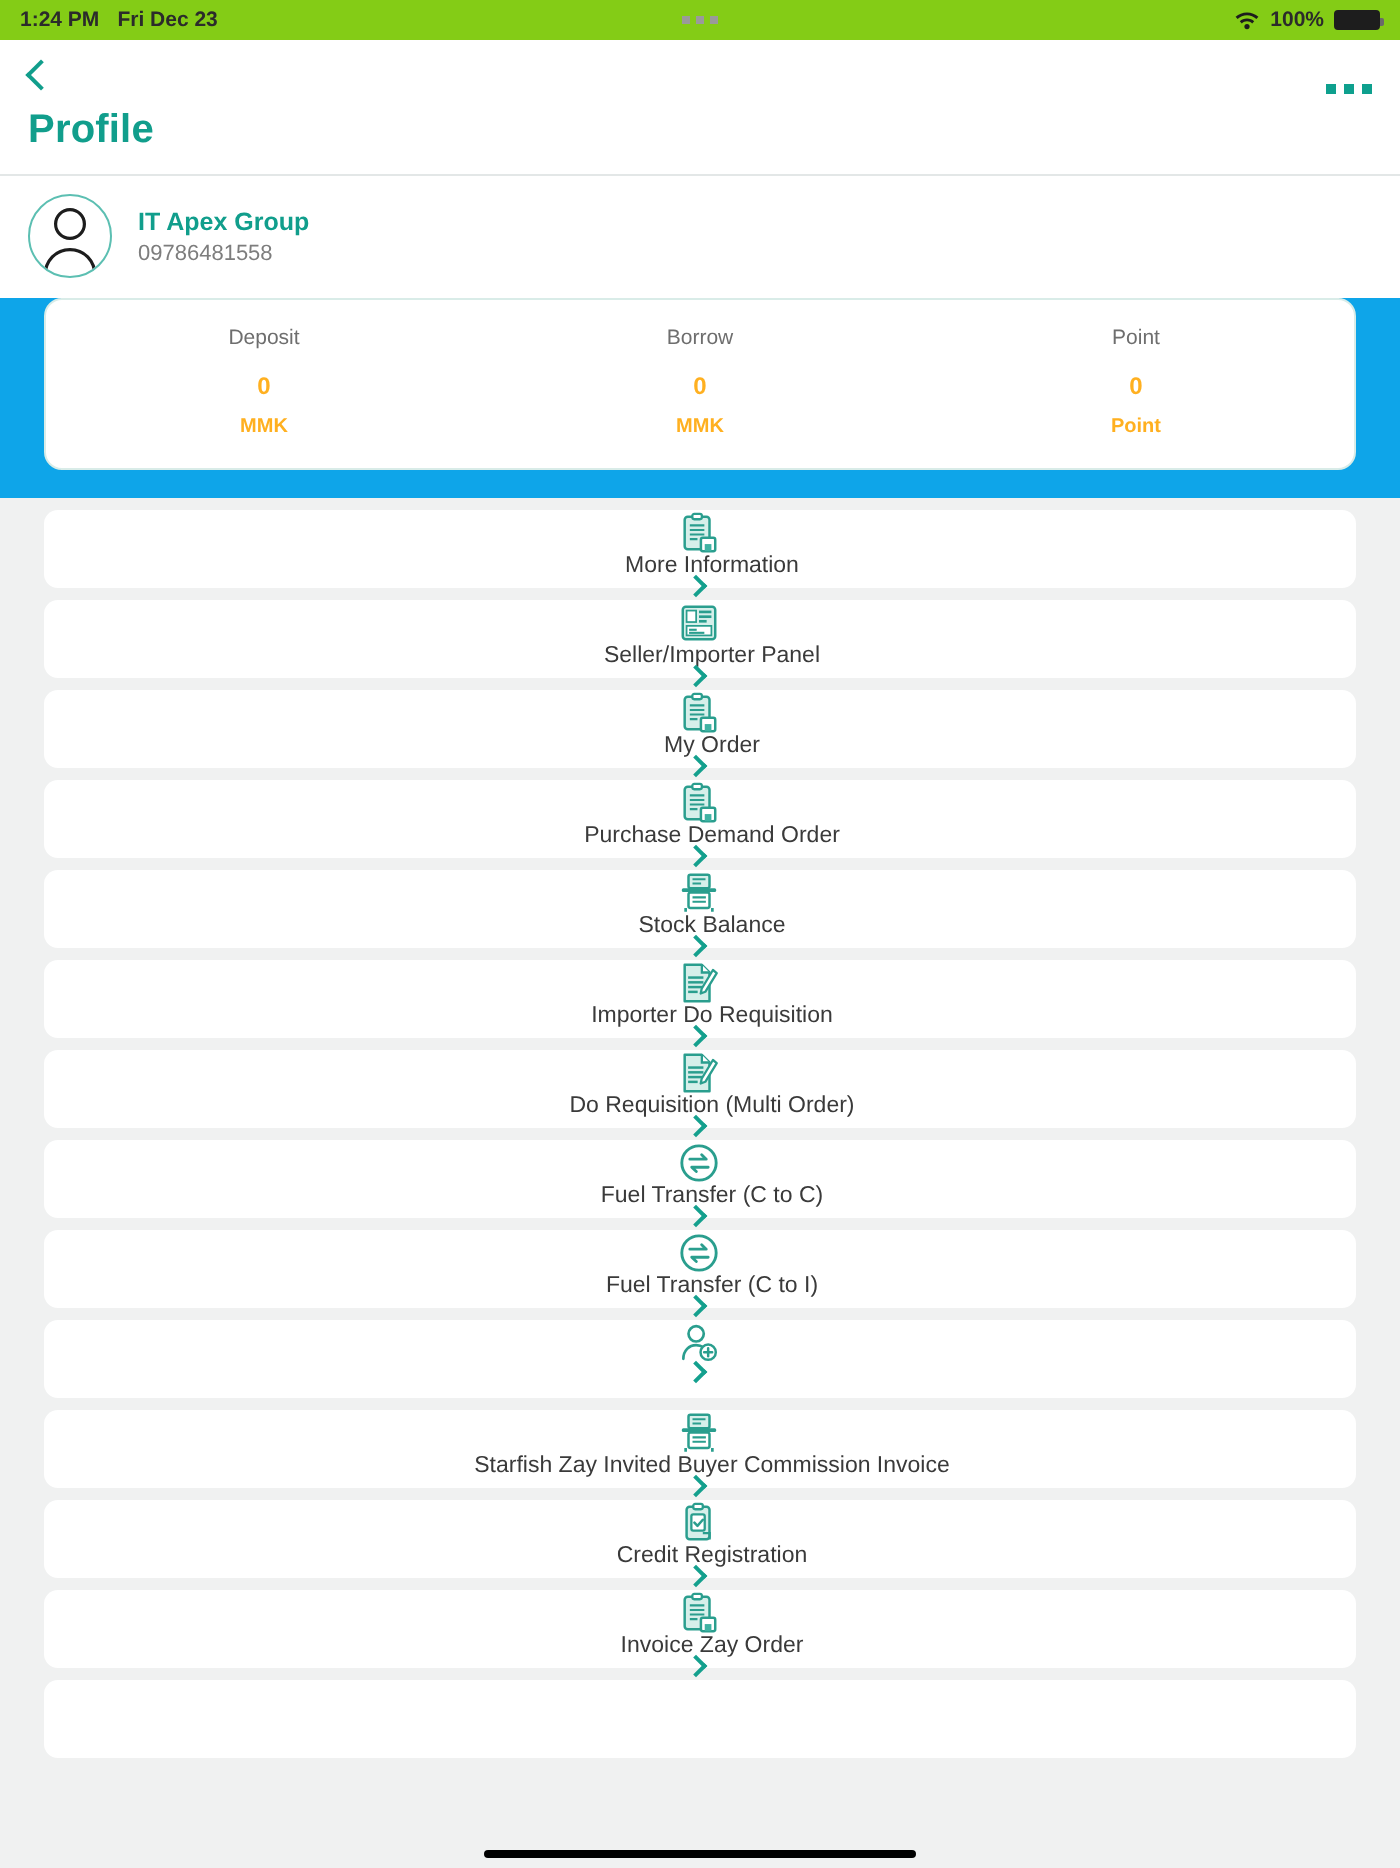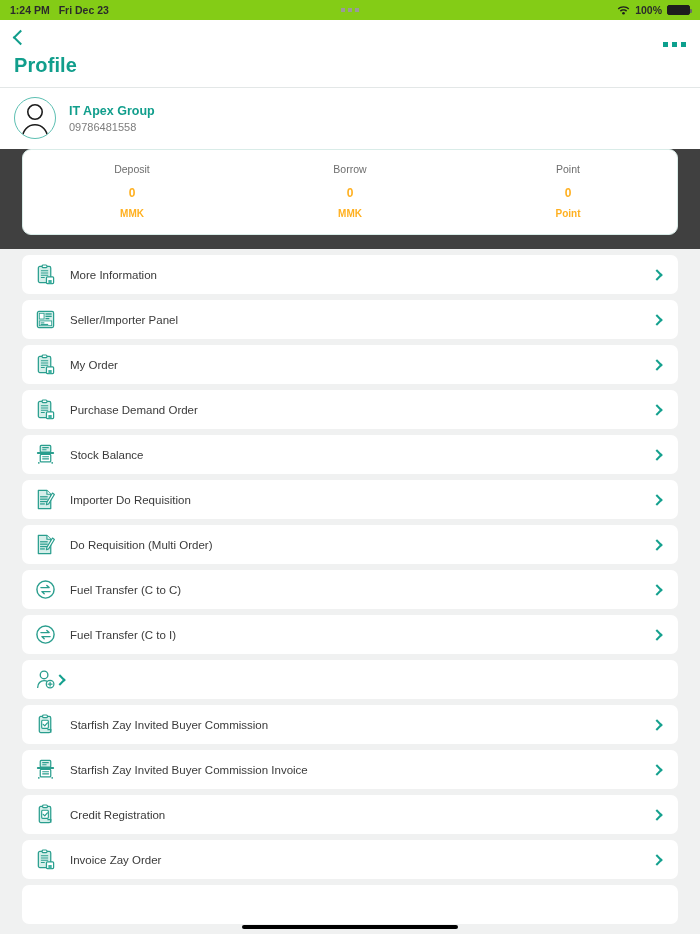--- a/index.html
+++ b/index.html
@@ -124,21 +124,21 @@
     color: #119e8c;
     margin-bottom: 3px;
   }
   .who-phone {
     font-size: 11px;
     color: #7d7d7d;
   }
 
   
   .stats-wrap {
-    background: #404040;
+    background: #0ea5e9;
     padding: 0 22px 14px 22px;
   }
   .stats-card {
     border: 1px solid #d9ece8;
     border-radius: 9px;
     background: #ffffff;
     display: flex;
     padding: 13px 0 15px 0;
   }
   .stat-col {
@@ -169,20 +169,21 @@
   }
   .menu-item {
     background: #ffffff;
     border-radius: 7px;
     height: 39px;
     margin-bottom: 6px;
     display: flex;
     align-items: center;
     padding: 0 14px 0 12px;
     cursor: pointer;
+    flex-direction: column;
   }
   .menu-icon {
     width: 22px; height: 22px;
     flex: none;
     display: flex; align-items: center; justify-content: center;
   }
   .menu-label {
     font-size: 11.5px;
     color: #3a3a3a;
     margin-left: 14px;
@@ -430,58 +431,45 @@
         <path d="M2.8 19.3c0-4.3 3-7.2 6.7-7.2 1.5 0 2.9.5 4 1.3" fill="none" stroke="#2a9e8e" stroke-width="1.4" stroke-linecap="round"></path>
         <circle cx="15.8" cy="15.8" r="4" fill="#ffffff" stroke="#2a9e8e" stroke-width="1.3"></circle>
         <path d="M15.8 13.7v4.2M13.7 15.8h4.2" stroke="#2a9e8e" stroke-width="1.3" stroke-linecap="round"></path>
       </svg>
       </span>
      <span class="chev-right"></span>
     </div>
     <div class="menu-item">
       <span class="menu-icon">
         <svg width="21" height="21" viewBox="0 0 22 22">
+        <rect x="5.5" y="1.5" width="11" height="7" rx="1" fill="#d6efea" stroke="#2a9e8e" stroke-width="1.3"></rect>
+        <g stroke="#2a9e8e" stroke-width="1.1">
+            <path d="M7.6 3.8h6.8M7.6 6h4.5"></path>
+          </g>
+        <rect x="2" y="8.5" width="18" height="2" rx=".8" fill="#2a9e8e"></rect>
+        <rect x="5.5" y="10.8" width="11" height="8" rx="1" fill="#ffffff" stroke="#2a9e8e" stroke-width="1.3"></rect>
+        <g stroke="#2a9e8e" stroke-width="1.1">
+            <path d="M7.6 13.3h7M7.6 15.6h7"></path>
+          </g>
+        <path d="M4 18.8v2M18 18.8v2" stroke="#2a9e8e" stroke-width="1.4"></path>
+      </svg>
+      </span>
+     <span class="menu-label">Starfish Zay Invited Buyer Commission Invoice</span>
+     <span class="chev-right"></span>
+    </div>
+    <div class="menu-item">
+      <span class="menu-icon">
+        <svg width="21" height="21" viewBox="0 0 22 22">
         <rect x="4.5" y="2.5" width="12" height="17" rx="1.6" fill="#d6efea" stroke="#2a9e8e" stroke-width="1.3"></rect>
         <rect x="8" y="1" width="5" height="2.8" rx="1" fill="#ffffff" stroke="#2a9e8e" stroke-width="1.2"></rect>
         <rect x="7" y="6.5" width="7" height="8.5" rx="1" fill="#ffffff" stroke="#2a9e8e" stroke-width="1.2"></rect>
         <path d="M8.6 10.8l1.6 1.7 2.8-3.2" fill="none" stroke="#2a9e8e" stroke-width="1.3" stroke-linecap="round" stroke-linejoin="round"></path>
         <path d="M13 16.3h3.6v3.4" fill="none" stroke="#2a9e8e" stroke-width="1.2"></path>
       </svg>
       </span>
-     <span class="menu-label">Starfish Zay Invited Buyer Commission</span>
-     <span class="chev-right"></span>
-    </div>
-    <div class="menu-item">
-      <span class="menu-icon">
-        <svg width="21" height="21" viewBox="0 0 22 22">
-        <rect x="5.5" y="1.5" width="11" height="7" rx="1" fill="#d6efea" stroke="#2a9e8e" stroke-width="1.3"></rect>
-        <g stroke="#2a9e8e" stroke-width="1.1">
-            <path d="M7.6 3.8h6.8M7.6 6h4.5"></path>
-          </g>
-        <rect x="2" y="8.5" width="18" height="2" rx=".8" fill="#2a9e8e"></rect>
-        <rect x="5.5" y="10.8" width="11" height="8" rx="1" fill="#ffffff" stroke="#2a9e8e" stroke-width="1.3"></rect>
-        <g stroke="#2a9e8e" stroke-width="1.1">
-            <path d="M7.6 13.3h7M7.6 15.6h7"></path>
-          </g>
-        <path d="M4 18.8v2M18 18.8v2" stroke="#2a9e8e" stroke-width="1.4"></path>
-      </svg>
-      </span>
-     <span class="menu-label">Starfish Zay Invited Buyer Commission Invoice</span>
-     <span class="chev-right"></span>
-    </div>
-    <div class="menu-item">
-      <span class="menu-icon">
-        <svg width="21" height="21" viewBox="0 0 22 22">
-        <rect x="4.5" y="2.5" width="12" height="17" rx="1.6" fill="#d6efea" stroke="#2a9e8e" stroke-width="1.3"></rect>
-        <rect x="8" y="1" width="5" height="2.8" rx="1" fill="#ffffff" stroke="#2a9e8e" stroke-width="1.2"></rect>
-        <rect x="7" y="6.5" width="7" height="8.5" rx="1" fill="#ffffff" stroke="#2a9e8e" stroke-width="1.2"></rect>
-        <path d="M8.6 10.8l1.6 1.7 2.8-3.2" fill="none" stroke="#2a9e8e" stroke-width="1.3" stroke-linecap="round" stroke-linejoin="round"></path>
-        <path d="M13 16.3h3.6v3.4" fill="none" stroke="#2a9e8e" stroke-width="1.2"></path>
-      </svg>
-      </span>
      <span class="menu-label">Credit Registration</span>
      <span class="chev-right"></span>
     </div>
     <div class="menu-item">
       <span class="menu-icon">
         <svg width="21" height="21" viewBox="0 0 22 22">
         <rect x="3.5" y="2.5" width="13" height="17" rx="1.6" fill="#d6efea" stroke="#2a9e8e" stroke-width="1.3"></rect>
         <rect x="7.5" y="1" width="5" height="2.8" rx="1" fill="#ffffff" stroke="#2a9e8e" stroke-width="1.2"></rect>
         <g stroke="#2a9e8e" stroke-width="1.1">
           <path d="M6.2 7h7.6M6.2 9.4h7.6M6.2 11.8h7.6M6.2 14.2h4"></path>

